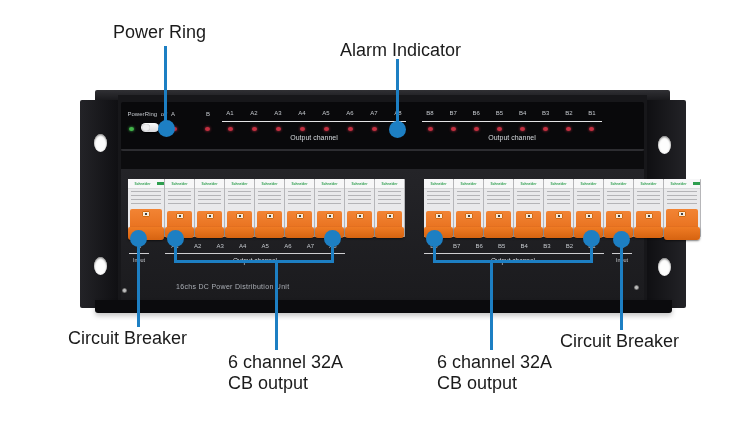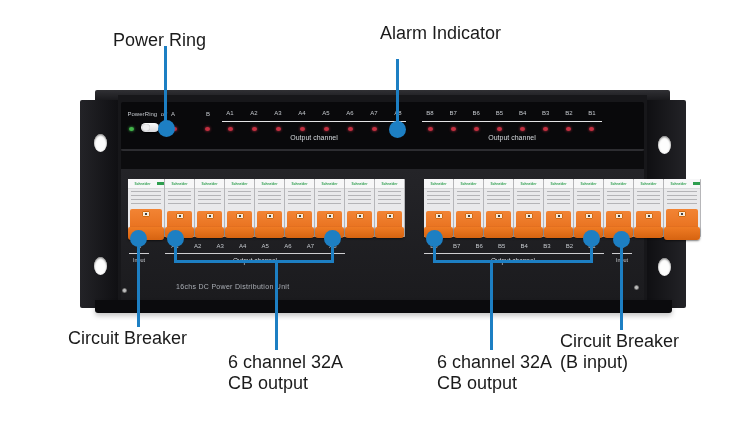--- a/index.html
+++ b/index.html
@@ -451,30 +451,29 @@
   <div class="dot" style="left:426px;top:230px;"></div>
   <div class="dot" style="left:583px;top:230px;"></div>
   <div class="vline" style="left:433px;top:245px;height:18px;"></div>
   <div class="vline" style="left:590px;top:245px;height:18px;"></div>
   <div class="hline" style="left:433px;top:260px;width:160px;"></div>
   <div class="vline" style="left:490px;top:260px;height:90px;"></div>
 
   <div class="dot" style="left:613px;top:231px;"></div>
   <div class="vline" style="left:620px;top:247px;height:83px;"></div>
 
-  <div class="ann" style="left:113px;top:30px;">Power Ring</div>
-  <div class="ann" style="left:340px;top:23px;margin-left:40px;">Alarm Indicator</div>
+  <div class="ann" style="left:113px;top:22px;">Power Ring</div>
+  <div class="ann" style="left:340px;top:40px;">Alarm Indicator</div>
   <div class="ann" style="left:68px;top:328px;">
     <div>Circuit Breaker</div>
   </div>
   <div class="ann" style="left:228px;top:352px;">
     <div>6 channel 32A</div>
     <div>CB output</div>
   </div>
   <div class="ann" style="left:437px;top:352px;">
     <div>6 channel 32A</div>
     <div>CB output</div>
   </div>
   <div class="ann" style="left:560px;top:331px;">
     <div>Circuit Breaker</div>
-    <div>(B input)</div>
   </div>
 </div>
 
 </body></html>

